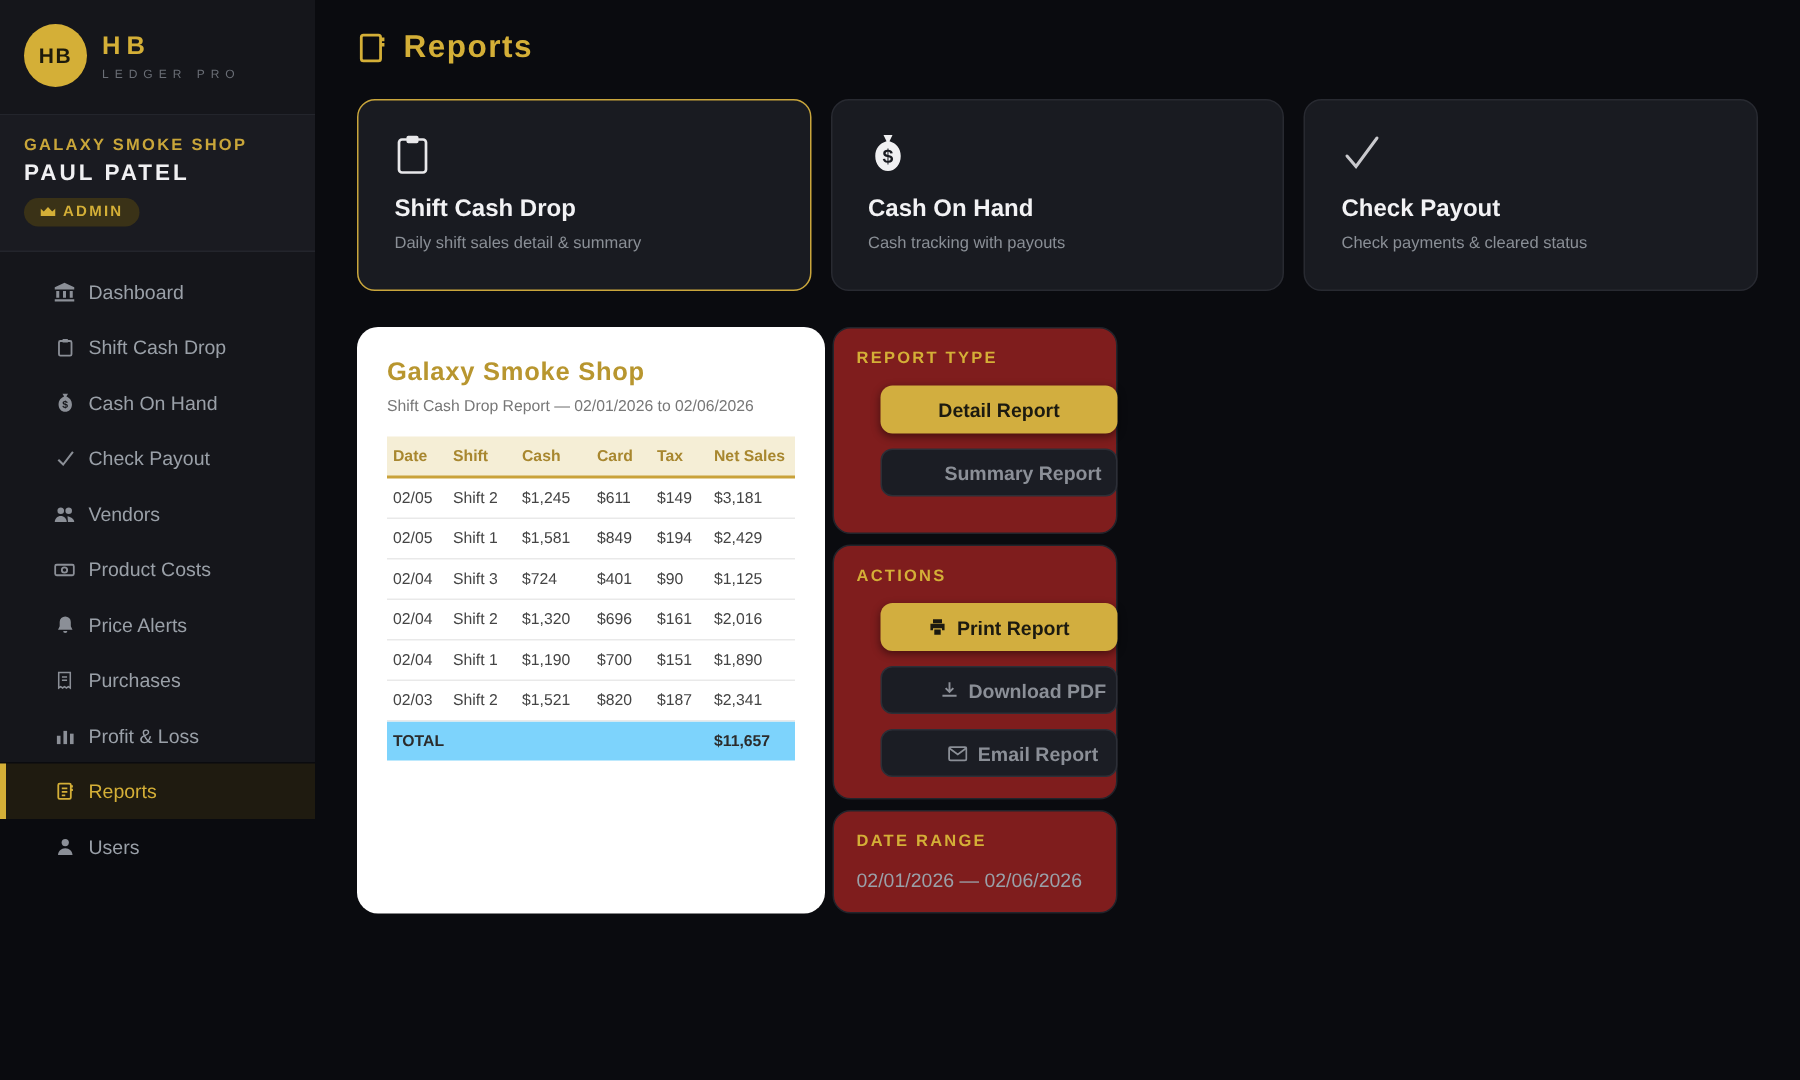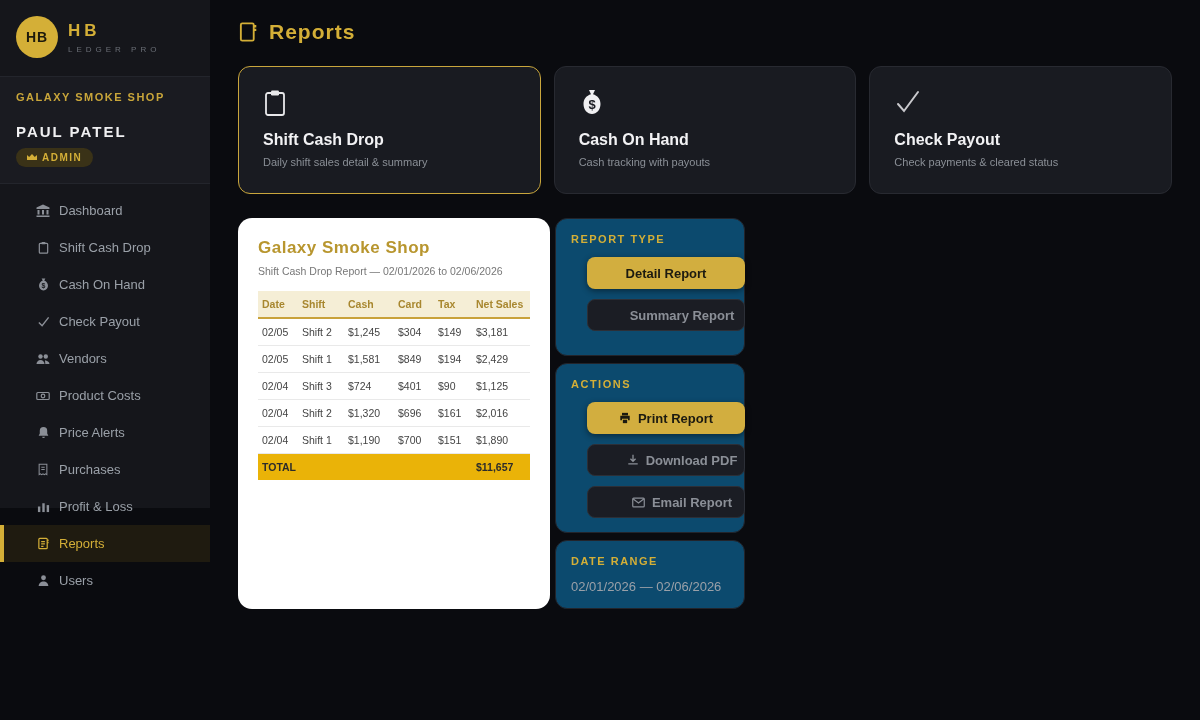--- a/index.html
+++ b/index.html
@@ -7,21 +7,21 @@
   body { font-family:"Liberation Sans","DejaVu Sans",sans-serif; background:#0a0b0f; display:flex; }
 
   
   .sidebar { width:210px; height:508px; background:#15161b; flex:none; display:flex; flex-direction:column; }
   .logo-block { display:flex; align-items:center; gap:10px; padding:16px 16px 18px 16px; border-bottom:1px solid #23252c; }
   .logo-circle { width:42px; height:42px; border-radius:50%; background:#d4af37; color:#1d1a0c; font-weight:bold; font-size:14px; display:flex; align-items:center; justify-content:center; letter-spacing:1px; flex:none; }
   .brand-name { color:#d4af37; font-size:17px; font-weight:bold; letter-spacing:4px; }
   .brand-sub { color:#6a6e76; font-size:8px; letter-spacing:4px; margin-top:4px; }
   .profile-block { background:#1a1b21; padding:14px 16px 16px 16px; border-bottom:1px solid #23252c; }
   .profile-shop { color:#c9a63a; font-size:11px; font-weight:bold; letter-spacing:1.5px; }
-  .profile-user { color:#f0f0f2; font-size:15px; font-weight:bold; letter-spacing:2px; margin-top:20px; }
+  .profile-user { color:#f0f0f2; font-size:15px; font-weight:bold; letter-spacing:2px; margin-top:4px; }
   .role-badge { display:inline-flex; align-items:center; gap:5px; background:#3a3217; color:#d4af37; font-size:10px; font-weight:bold; letter-spacing:1.5px; border-radius:10px; padding:4px 11px; margin-top:8px; }
   .nav { padding-top:8px; }
   .nav-item { display:flex; align-items:center; gap:9px; height:37px; padding-left:32px; color:#9aa0a8; font-size:13px; cursor:pointer; border-left:4px solid transparent; }
   .nav-item .nicon { width:14px; height:14px; flex:none; display:flex; align-items:center; justify-content:center; color:#8b8f97; }
   .nav-item.active { background:#1f1b10; color:#d4af37; border-left-color:#d4af37; }
   .nav-item.active .nicon { color:#d4af37; }
 
   
   .main { flex:1; padding:20px 28px; }
   .page-title-row { display:flex; align-items:center; gap:11px; margin-bottom:22px; }
@@ -37,26 +37,26 @@
 
   .lower-row { display:flex; gap:5px; margin-top:24px; }
 
   
   .preview-card { width:312px; height:391px; flex:none; background:#ffffff; border-radius:14px; padding:20px; }
   .preview-title { color:#b8962f; font-size:17px; font-weight:bold; letter-spacing:0.5px; }
   .preview-sub { color:#777; font-size:10.5px; margin-top:7px; }
   table.report-table { border-collapse:collapse; width:272px; margin-top:14px; table-layout:fixed; font-size:10.5px; }
   .report-table th { background:#f5eed6; color:#a8872f; font-weight:bold; text-align:left; padding:7px 4px; border-bottom:2px solid #c9a23a; }
   .report-table td { color:#444; text-align:left; padding:7px 4px; border-bottom:1px solid #e9e9e9; }
-  .report-table tr.total-row td { background:#eab308; font-weight:bold; color:#2b2b2b; border-bottom:none; }
+  .report-table tr.total-row td { background:#7dd3fc; font-weight:bold; color:#2b2b2b; border-bottom:none; }
   .c-date{width:40px}.c-shift{width:46px}.c-cash{width:50px}.c-card{width:40px}.c-tax{width:38px}.c-net{width:58px}
 
   
   .right-col { width:190px; flex:none; display:flex; flex-direction:column; gap:7px; height:391px; }
-  .panel { background:#0c4a6e; border:1px solid #22242b; border-radius:12px; padding:14px 15px; }
+  .panel { background:#7f1d1d; border:1px solid #22242b; border-radius:12px; padding:14px 15px; }
   .panel-report-type { height:138px; }
   .panel-actions { height:170px; }
   .panel-date { flex:1; }
   .panel-header { color:#d4af37; font-size:11px; font-weight:bold; letter-spacing:1.5px; margin-bottom:12px; }
   .btn { width:100%; height:32px; border-radius:8px; font-family:inherit; font-size:13px; font-weight:bold; display:flex; align-items:center; justify-content:center; gap:7px; cursor:pointer;margin-left:16px; }
   .btn + .btn { margin-top:10px;padding-left:32px; }
   .btn-gold { background:#d2ae3f; color:#1c1a10; border:none; box-shadow:0 2px 6px rgba(0,0,0,.45); }
   .btn-ghost { background:#1b1d24; color:#8b8f97; border:1px solid #2c2f37; }
   .date-value { color:#9aa0a8; font-size:13px; }
   .bicon { display:flex; }
@@ -248,21 +248,21 @@
             <th class="c-card">Card</th>
             <th class="c-tax">Tax</th>
             <th class="c-net">Net Sales</th>
           </tr>
         </thead>
         <tbody>
           <tr>
             <td>02/05</td>
               <td>Shift 2</td>
               <td>$1,245</td>
-              <td>$304</td>
+              <td>$611</td>
               <td>$149</td>
               <td>$3,181</td>
           </tr>
           <tr>
             <td>02/05</td>
               <td>Shift 1</td>
               <td>$1,581</td>
               <td>$849</td>
               <td>$194</td>
               <td>$2,429</td>
@@ -283,20 +283,28 @@
               <td>$161</td>
               <td>$2,016</td>
           </tr>
           <tr>
             <td>02/04</td>
               <td>Shift 1</td>
               <td>$1,190</td>
               <td>$700</td>
               <td>$151</td>
               <td>$1,890</td>
+          </tr>
+          <tr>
+            <td>02/03</td>
+              <td>Shift 2</td>
+              <td>$1,521</td>
+              <td>$820</td>
+              <td>$187</td>
+              <td>$2,341</td>
           </tr>
           <tr class="total-row">
             <td colspan="5">TOTAL</td>
             <td>$11,657</td>
           </tr>
         </tbody>
       </table>
     </section>
 
     <div class="right-col">

